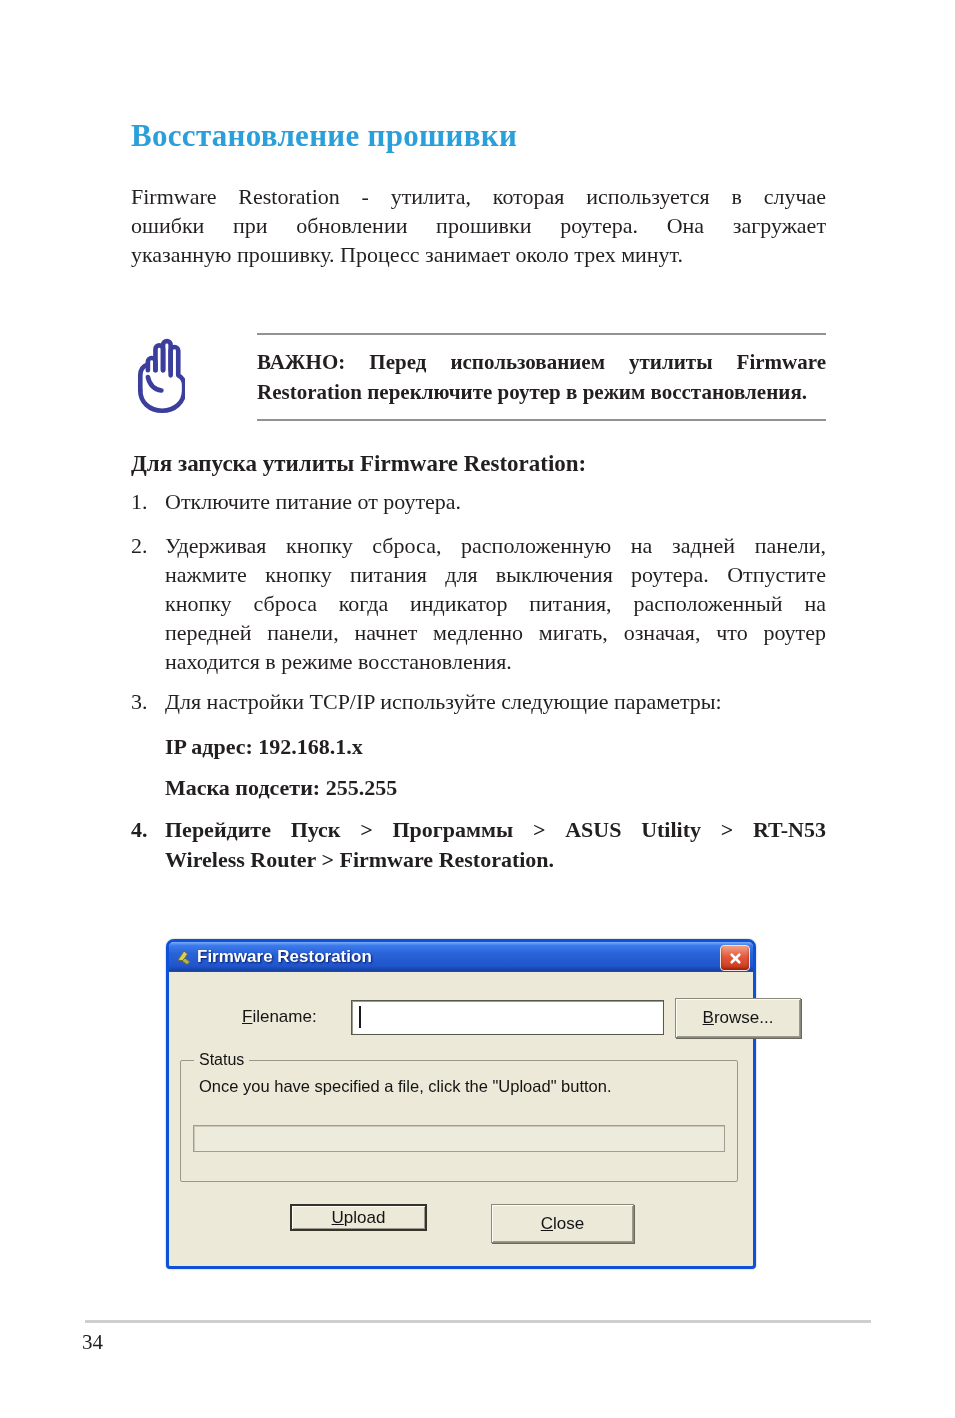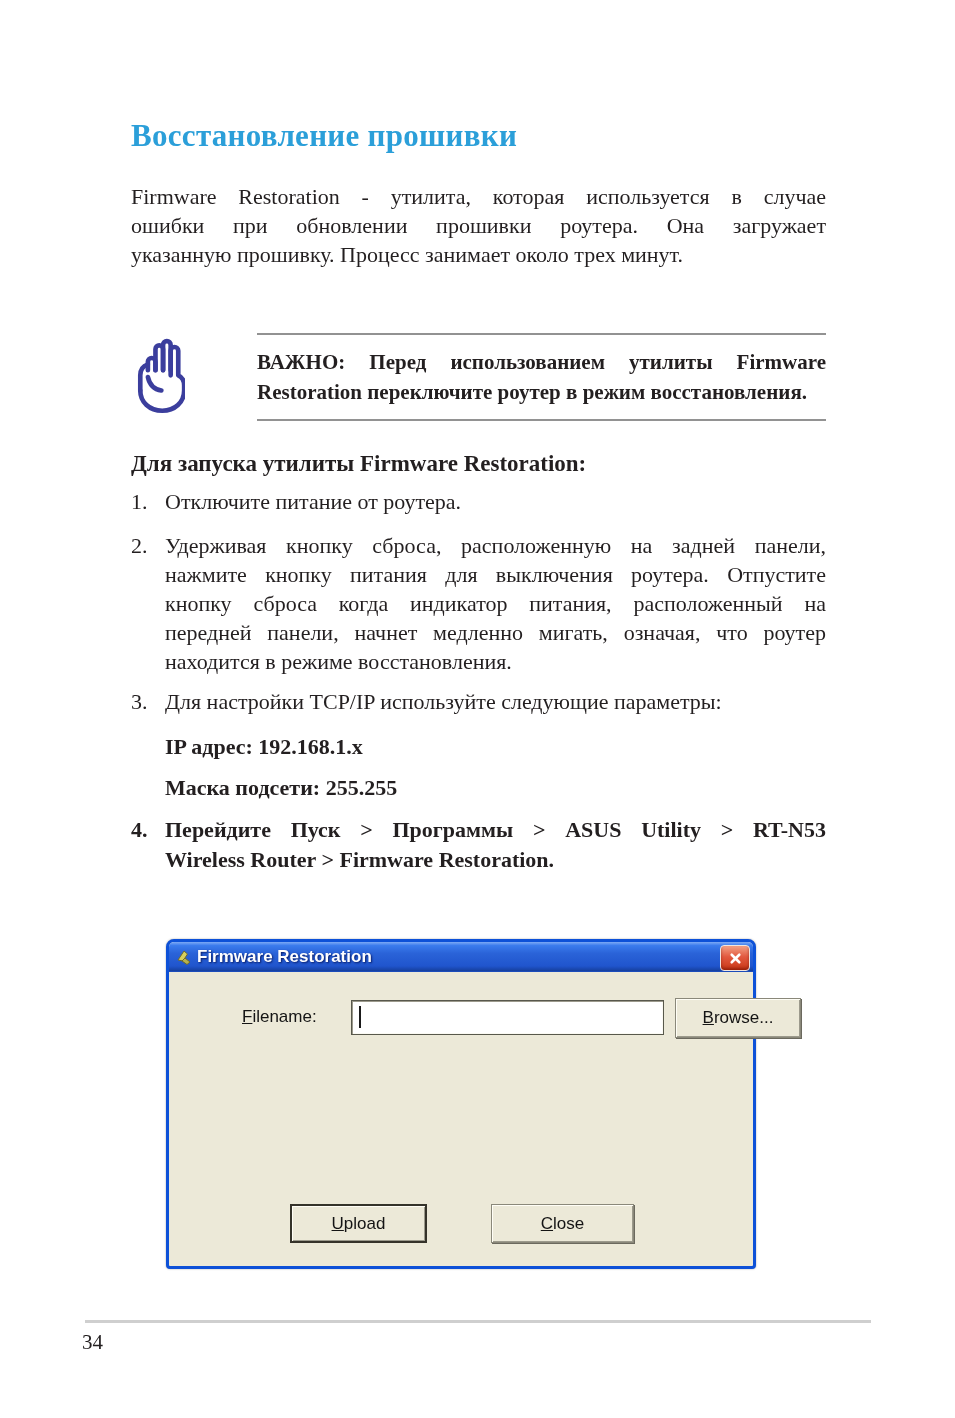--- a/index.html
+++ b/index.html
@@ -95,21 +95,21 @@
     position:absolute; left:13px; top:-10px; padding:0 5px; font-size:16px;
     background:var(--dialog_face,#ece9d8);
   }
   .status-text { position:absolute; left:18px; top:16px; font-size:16.5px; }
   .progress {
     position:absolute; left:12px; top:64px; width:530px; height:25px;
     border:1px solid #a09e90; background:#edebdc;
     box-shadow:inset 1px 1px 0 #cac7b7;
   }
   .upload-btn {
-    position:absolute; left:121px; top:232px; width:137px; height:39px;
+    position:absolute; left:121px; top:232px; width:137px; height:27px;
     border:2px solid #35332a;
     box-shadow:inset 1px 1px 0 #fffef6, inset -1px -1px 0 #9c9a8c;
   }
   .close-action-btn { position:absolute; left:322px; top:232px; width:143px; height:39px; }
 
   
   .footer-rule { position:absolute; left:85px; top:1320px; width:786px; border-top:3px solid #cfcfcf; }
   .page-num { position:absolute; left:82px; top:1330px; font-size:21px; }
 </style>
 </head>
@@ -201,20 +201,25 @@
     <div class="dialog-body">
       <div class="file-row">
         <label class="filename-label"><u>F</u>ilename:</label>
         <div class="input-wrap">
           <input type="text" value="" style="">
           <span class="caret"></span>
         </div>
         <button class="xp-btn browse-btn"><u>B</u>rowse...</button>
       </div>
 
+      <div class="groupbox">
+        <span class="group-label">Status</span>
+        <div class="status-text">Once you have specified a file, click the "Upload" button.</div>
+        <div class="progress"></div>
+      </div>
 
       <button class="xp-btn upload-btn"><u>U</u>pload</button>
       <button class="xp-btn close-action-btn"><u>C</u>lose</button>
     </div>
   </div>
 
   <div class="footer-rule"></div>
   <div class="page-num">34</div>
 </div>
 

